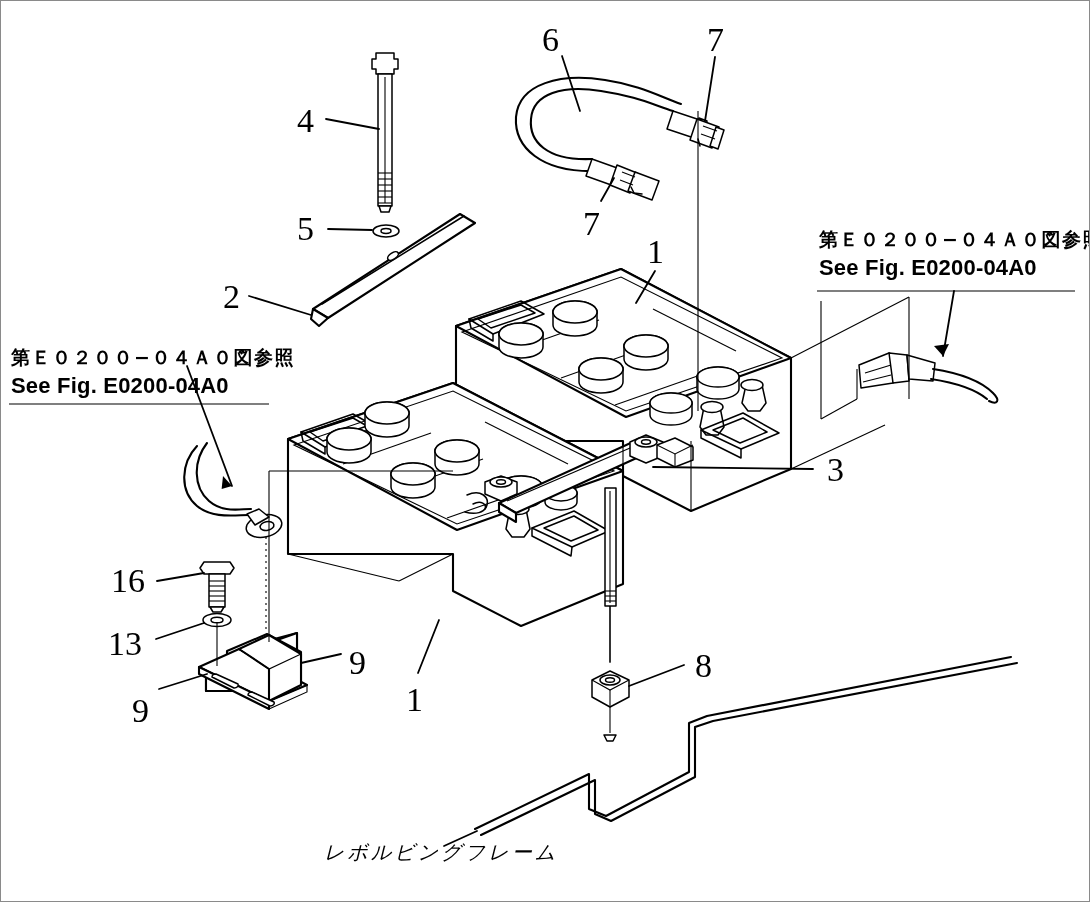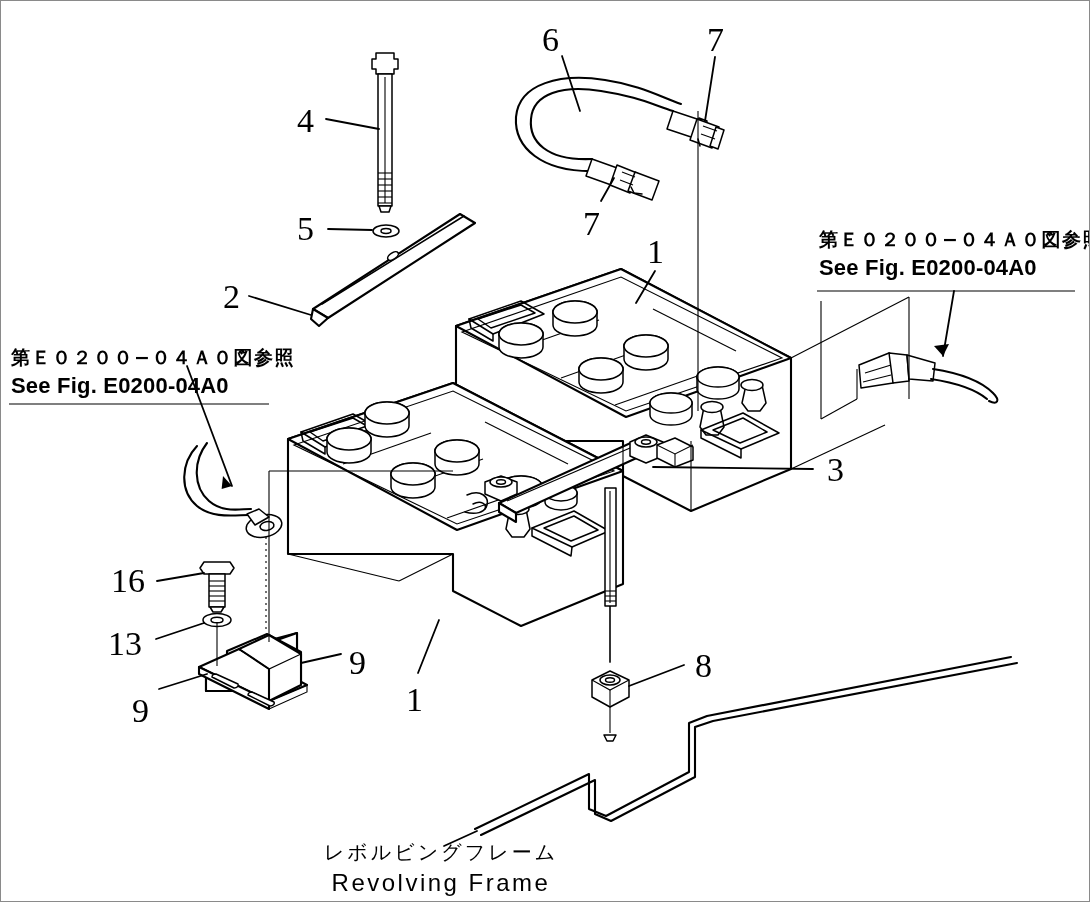--- a/index.html
+++ b/index.html
@@ -403,18 +403,17 @@
   <div class="noteblk" style="left:10px; top:344px;">
     <span class="note-jp">第Ｅ０２００−０４Ａ０図参照</span>
     <span class="note-en">See Fig. E0200-04A0</span>
   </div>
 
   <div class="noteblk" style="left:818px; top:226px;">
     <span class="note-jp">第Ｅ０２００−０４Ａ０図参照</span>
     <span class="note-en">See Fig. E0200-04A0</span>
   </div>
 
-  <div class="foot" style="left:0px; top:838px; width:880px;">
+  <div class="foot" style="left:0px; top:838px; width:880px;font-style:italic;">
     <span class="foot-jp">レボルビングフレーム</span>
-    <span class="foot-en">Revolving Frame</span>
   </div>
 
 </div>
 
 </body></html>

